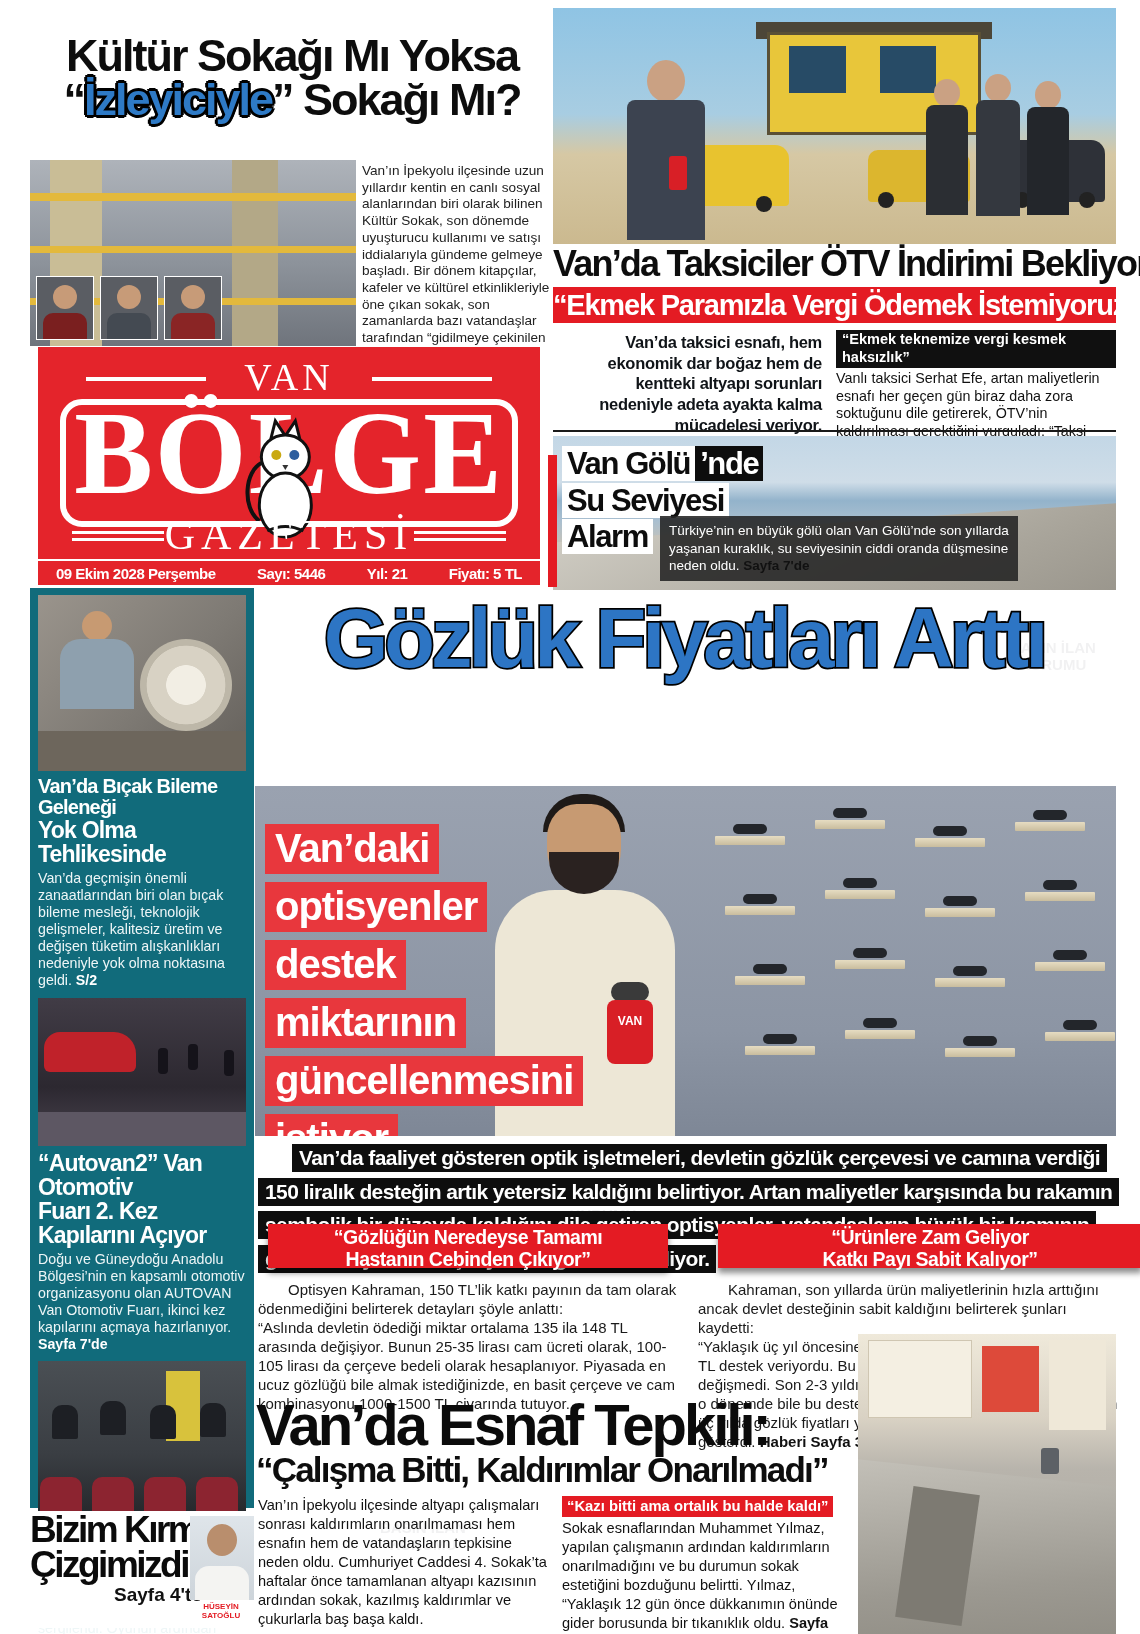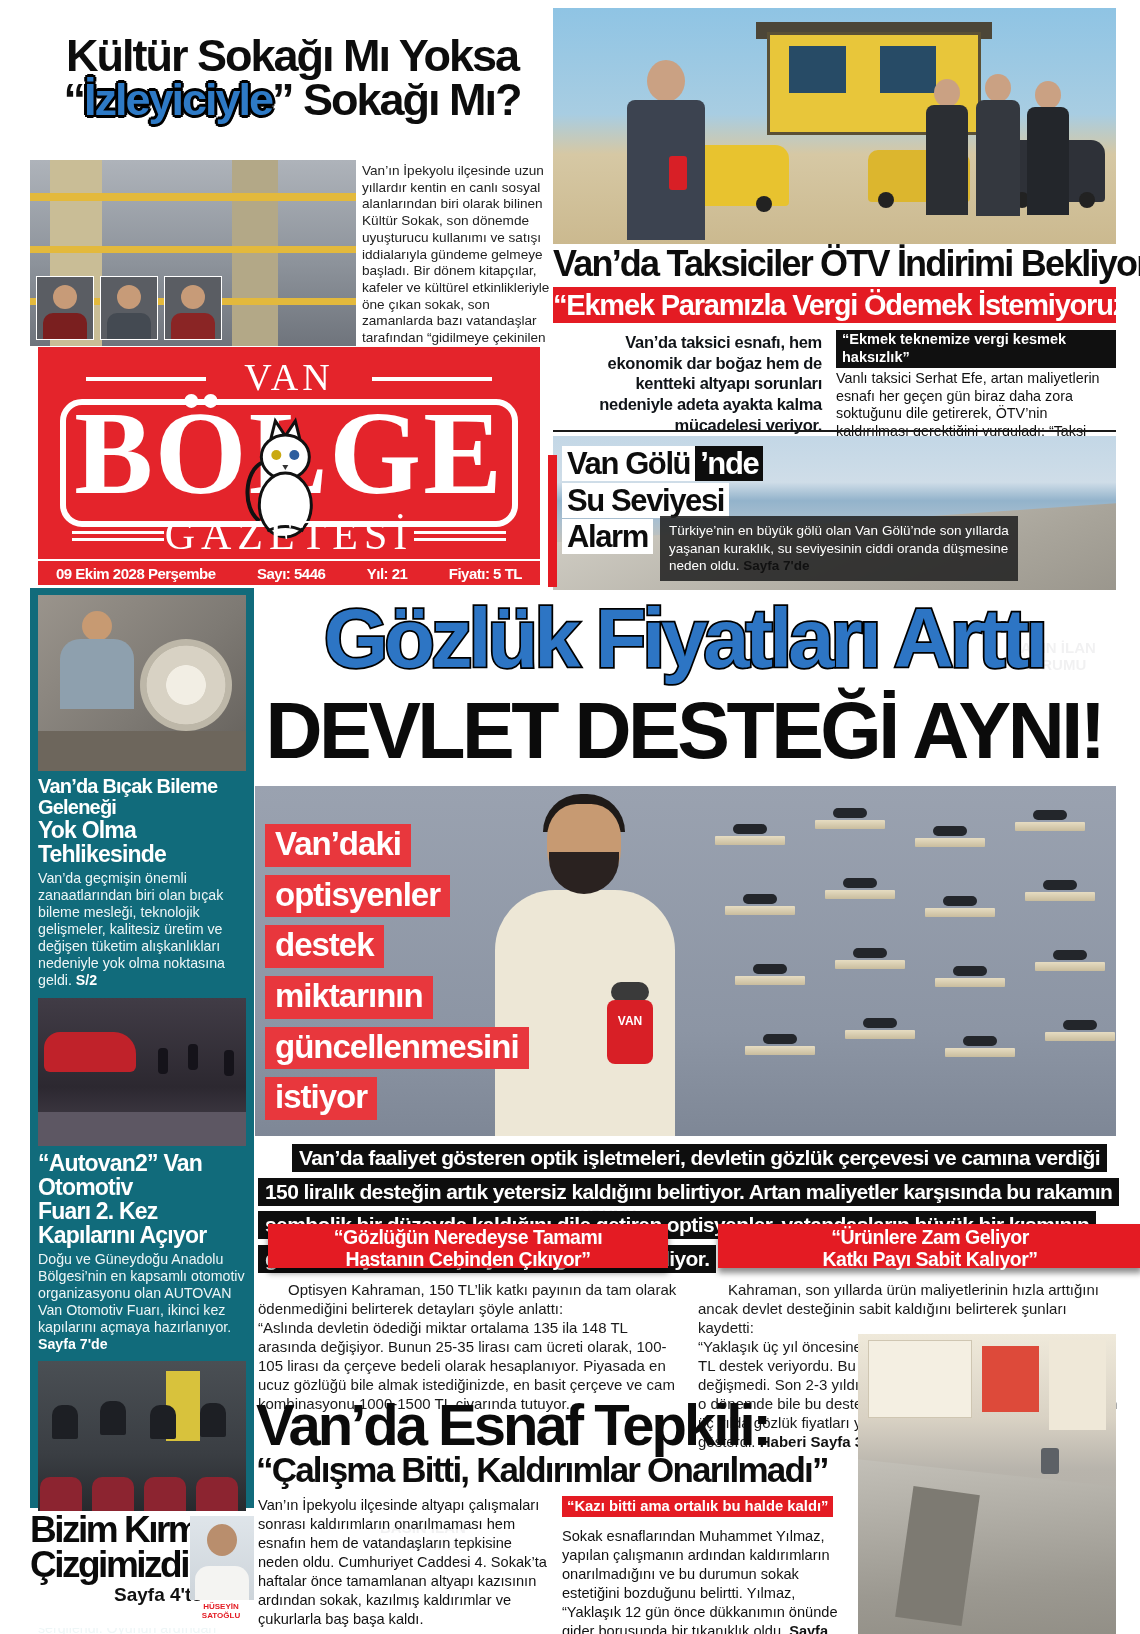--- a/index.html
+++ b/index.html
@@ -93,21 +93,21 @@
   .shelf { position:absolute; height:9px; background:linear-gradient(180deg,#e6dcc2,#c9bd9e); border-radius:1px; }
   .glasses { position:absolute; width:34px; height:10px; background:#23262b; border-radius:5px; }
   .op-man-head { position:absolute; left:292px; top:18px; width:74px; height:84px; border-radius:40% 40% 46% 46%; background:#c79a72; }
   .op-man-hair { position:absolute; left:288px; top:8px; width:82px; height:38px; border-radius:40px 40px 0 0; background:#1e1a18; }
   .op-man-beard { position:absolute; left:294px; top:66px; width:70px; height:42px; border-radius:0 0 40px 40px; background:#2a2220; }
   .op-man-body { position:absolute; left:240px; top:104px; width:180px; height:250px; border-radius:60px 60px 0 0; background:#ede7d6; }
   .op-mic { position:absolute; left:352px; top:214px; width:46px; height:64px; background:#d81f26; border-radius:8px; }
   .op-mic-top { position:absolute; left:356px; top:196px; width:38px; height:20px; background:#3a3a3a; border-radius:10px; }
   .op-mic-label { position:absolute; left:352px; top:228px; width:46px; text-align:center; color:#fff; font-weight:800; font-size:12px; }
   .op-overlay { position:absolute; left:10px; top:38px; }
-  .op-chip { display:table; background:#e8373d; color:#fff; font-weight:800; font-size:33px;
+  .op-chip { display:table; background:#e8373d; color:#fff; font-weight:800; font-size:40px;
     letter-spacing:-1px; line-height:1.05; padding:3px 10px 5px; margin-bottom:8px; }
 
   .lede { left:258px; top:1141px; width:862px; font-weight:800; font-size:21px;
     letter-spacing:-0.6px; line-height:1.6; text-indent:34px; }
   .lede span { background:#0e0e0e; color:#fff; padding:2px 7px 3px; box-decoration-break:clone; -webkit-box-decoration-break:clone; }
 
   .banner { position:absolute; top:1224px; height:44px; background:#e41b23; color:#fff; text-align:center;
     font-weight:800; font-size:19.5px; letter-spacing:-0.5px; line-height:1.12; padding-top:3px;
     box-shadow:0 5px 6px rgba(0,0,0,0.45); }
   .banner-l { left:268px; width:400px; }
@@ -120,21 +120,21 @@
 
   
   .esnaf-headline { left:256px; top:1396px; width:640px; font-weight:800; font-size:58px;
     letter-spacing:-3px; line-height:1; color:#0b0b0b; white-space:nowrap; }
   .esnaf-sub { left:256px; top:1452px; width:620px; font-weight:800; font-size:35px;
     letter-spacing:-1.8px; line-height:1; color:#0d0d0d; white-space:nowrap; }
   .esnaf-col { font-size:14.6px; line-height:1.3; }
   .esnaf-col-left { left:258px; top:1496px; width:296px; }
   .esnaf-col-right { left:562px; top:1496px; width:294px; }
   .esnaf-col2-header { display:inline-block; background:#e41b23; color:#fff; font-weight:800;
-    font-size:14.8px; padding:1px 5px; margin-bottom:10px; }
+    font-size:14.8px; padding:1px 5px; margin-bottom:2px; }
   .street-photo { left:858px; top:1334px; width:258px; height:300px;
     background:linear-gradient(180deg,#efe9da 0%,#d9d2c4 28%,#b8b4ac 45%,#a7a49c 100%); overflow:hidden; }
   .st-shop { position:absolute; }
   .st-road { position:absolute; left:-15%; bottom:-8%; width:120%; height:62%;
     background:linear-gradient(170deg,#c4c1b9 0%,#9c9991 60%,#8b887f 100%); transform:rotate(6deg); }
   .st-trench { position:absolute; left:18%; bottom:4%; width:26%; height:44%; background:#7d7a72; transform:rotate(8deg); }
   .st-bin { position:absolute; right:22%; top:38%; width:18px; height:26px; background:#5d6166; border-radius:3px; }
 
   
   .sidebar { left:30px; top:588px; width:224px; height:920px; background:#116b7b; padding:7px 8px; color:#fff; }
@@ -284,21 +284,20 @@
   </div>
   <div class="abs lake-red-bar"></div>
   <div class="abs lake-headline">
     <div><span class="lk-chip-w">Van Gölü</span><span class="lk-chip-b">’nde</span></div>
     <div><span class="lk-chip-w">Su Seviyesi</span></div>
     <div><span class="lk-chip-w">Alarm</span></div>
   </div>
   <div class="abs lake-caption"><span>Türkiye’nin en büyük gölü olan Van Gölü’nde son yıllarda yaşanan kuraklık, su seviyesinin ciddi oranda düşmesine neden oldu. </span><span class="pref">Sayfa 7'de</span></div>
 
   <div class="abs main-blue">Gözlük Fiyatları Arttı</div>
-  <div class="abs main-black">DEVLET DESTEĞİ AYNI!</div>
 
   <div class="abs optik-photo">
     <div class="shelf" style="left:460px;top:50px;width:70px;"></div>
       <div class="glasses" style="left:478px;top:38px;"></div>
     <div class="shelf" style="left:560px;top:34px;width:70px;"></div>
       <div class="glasses" style="left:578px;top:22px;"></div>
     <div class="shelf" style="left:660px;top:52px;width:70px;"></div>
       <div class="glasses" style="left:678px;top:40px;"></div>
     <div class="shelf" style="left:760px;top:36px;width:70px;"></div>
       <div class="glasses" style="left:778px;top:24px;"></div>

